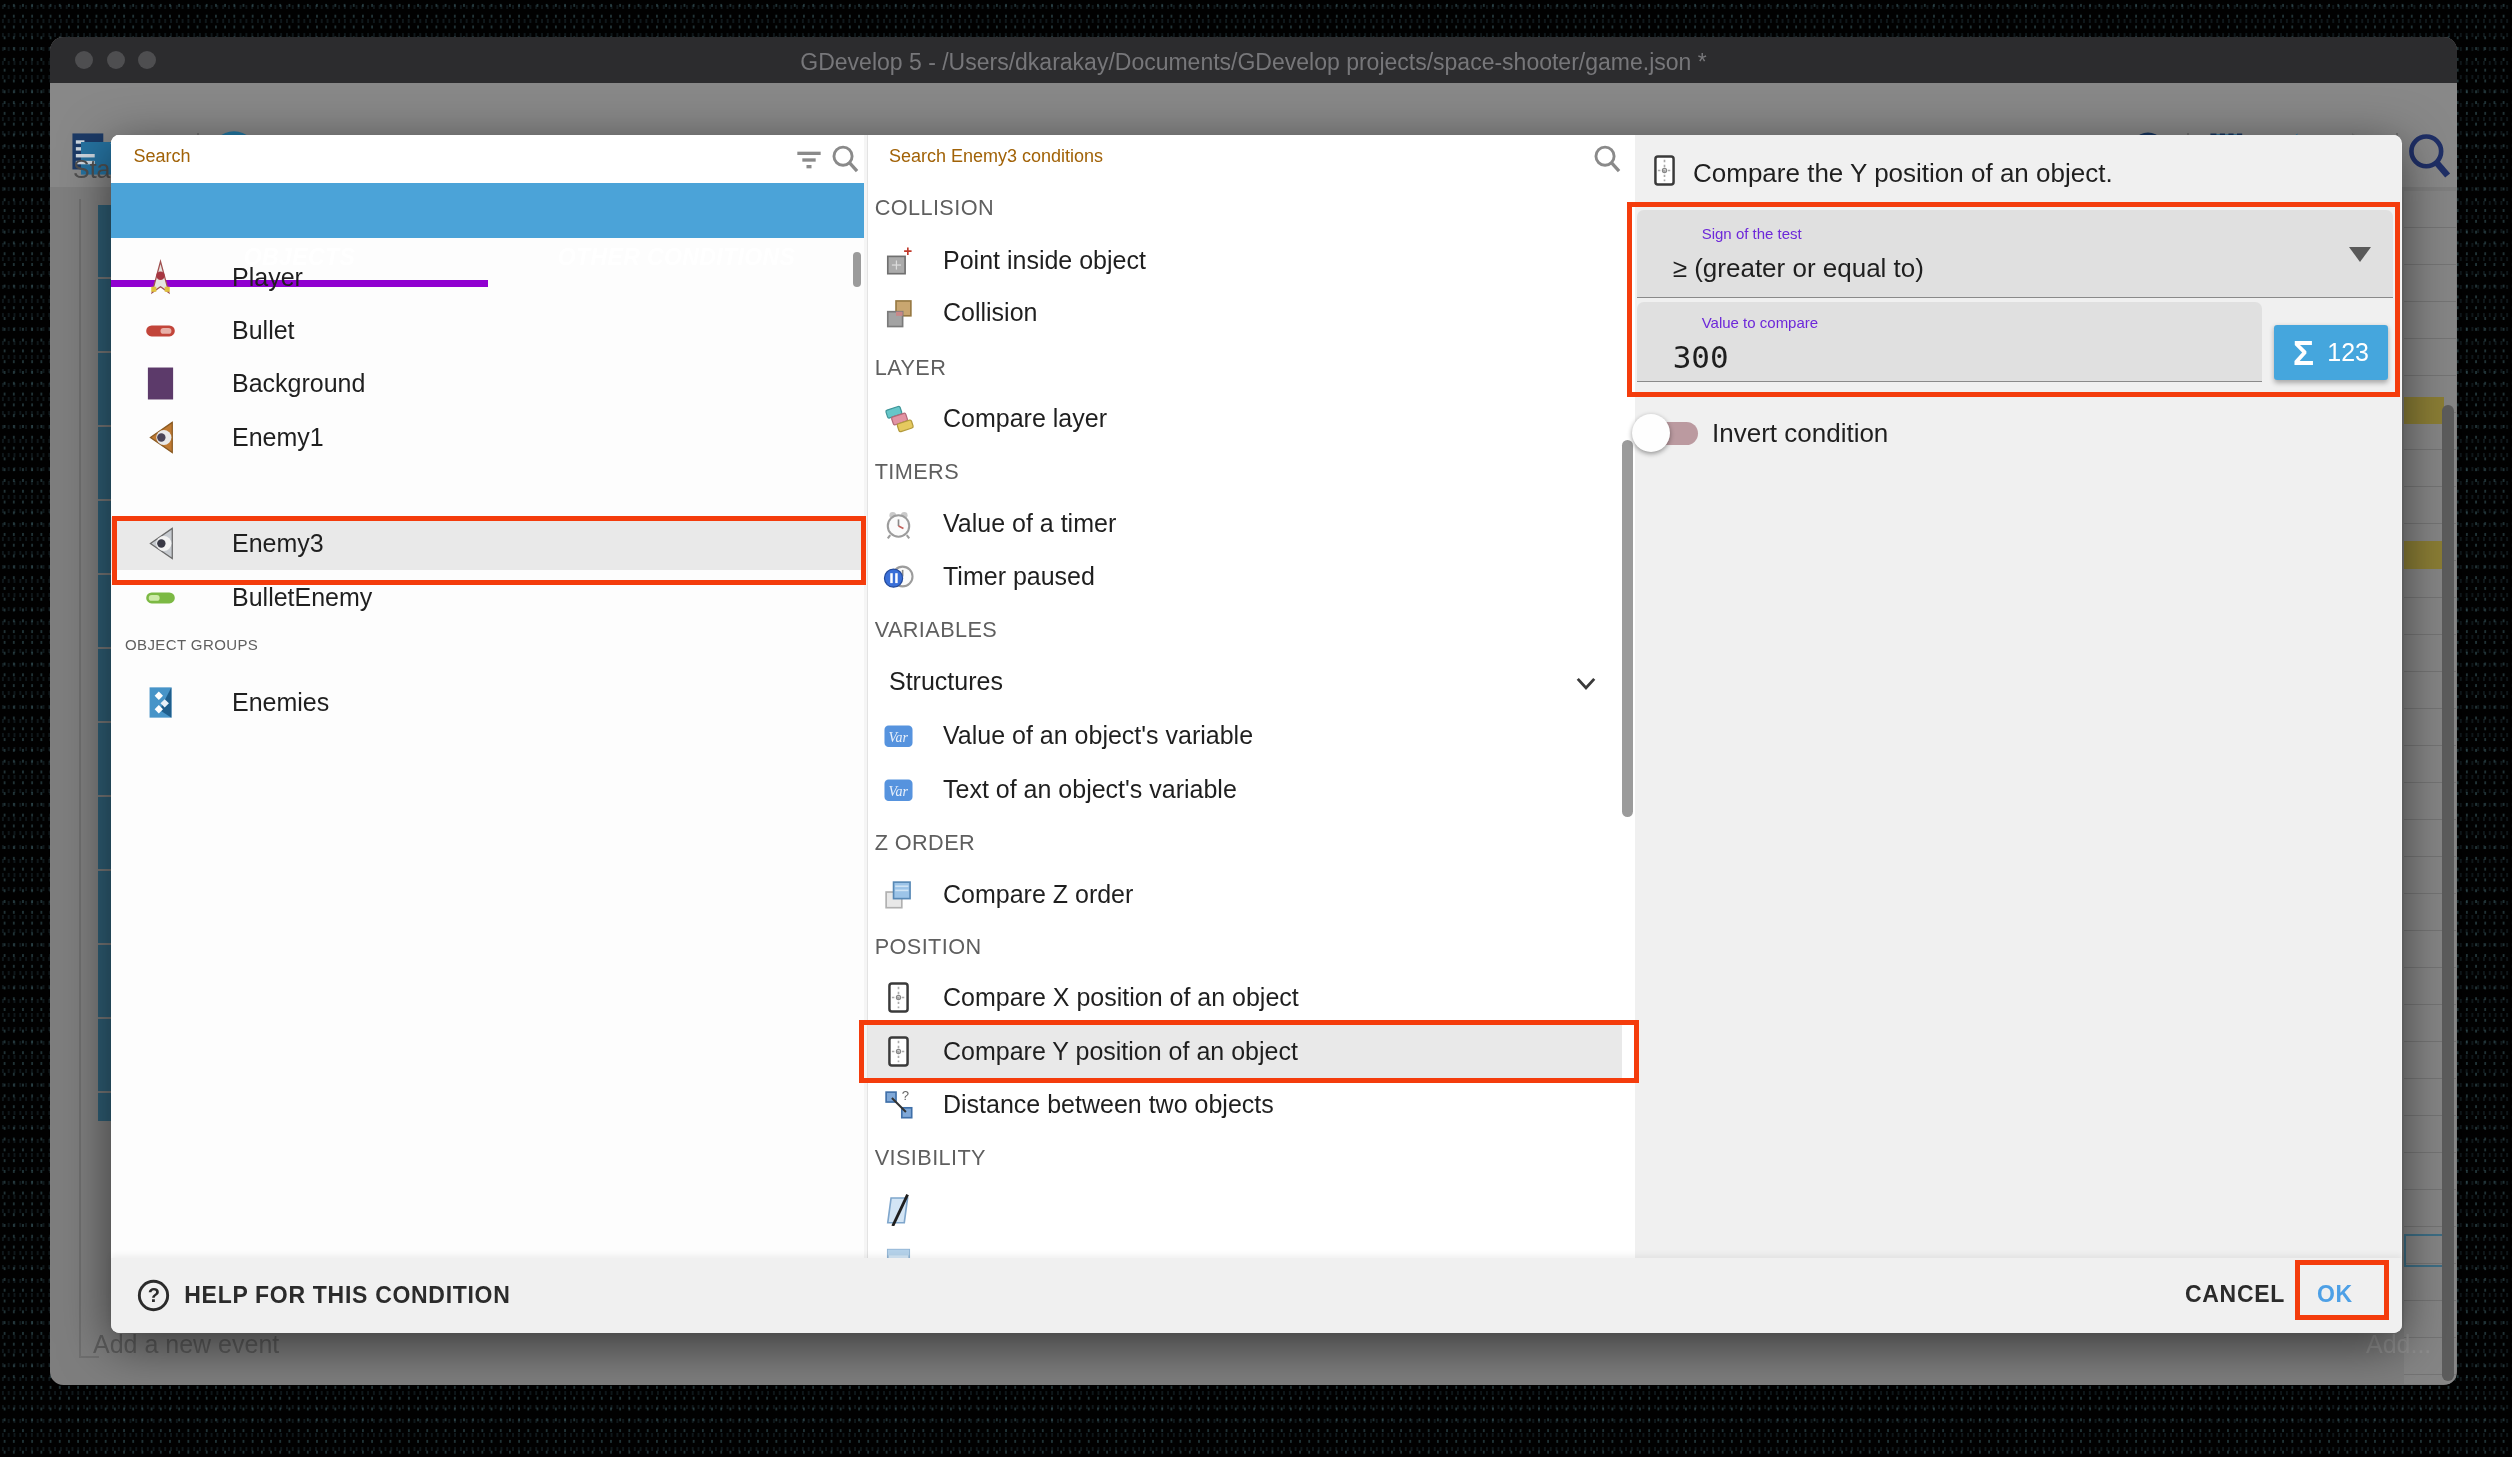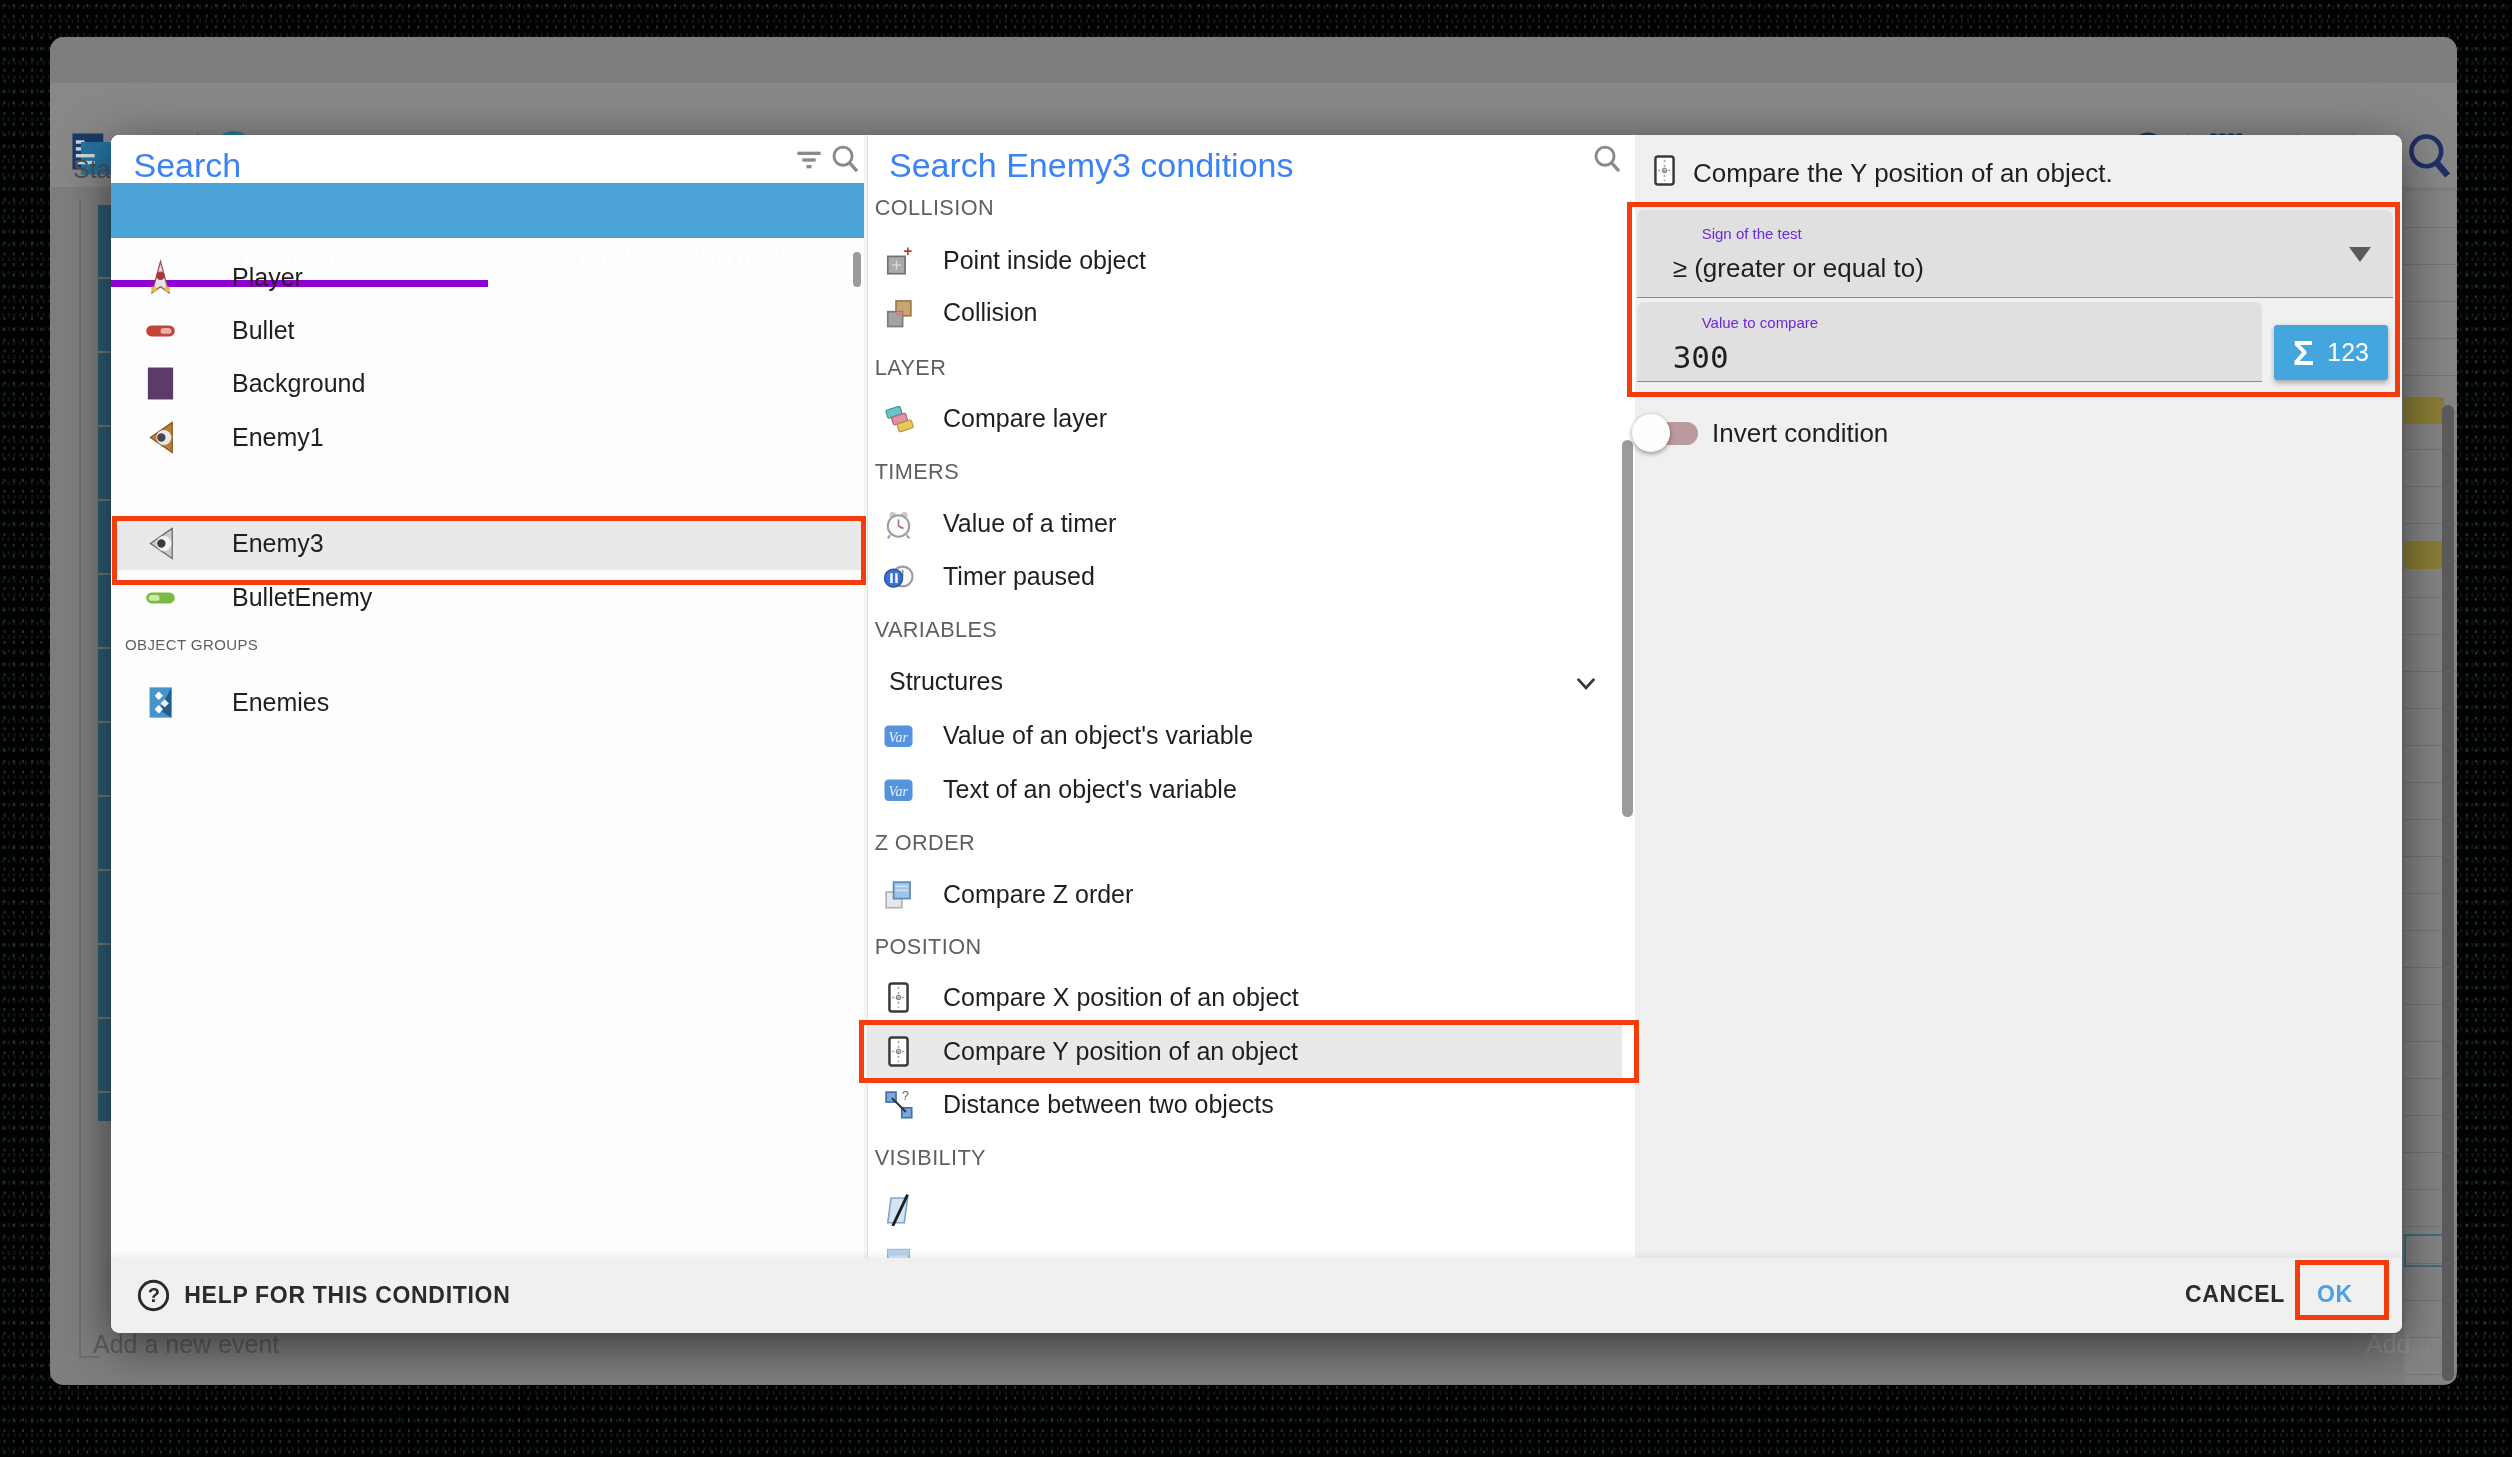--- a/index.html
+++ b/index.html
@@ -36,21 +36,21 @@
   
   .dialog { left:111px; top:135px; width:2291px; height:1198px; background:#f5f5f5;
             border-radius:8.3px; box-shadow:0 11.7px 50px rgba(0,0,0,.55); }
   .panel-left { left:0; top:0; width:753px; height:1123px; background:#fdfdfd;
                 border-radius:8.3px 0 0 0; overflow:hidden; }
   .panel-mid  { left:756px; top:0; width:769px; height:1123px; background:#ffffff;
                 border-left:1.7px solid #e3e3e3; overflow:hidden; }
   .panel-right{ left:1524px; top:0; width:766px; height:1123px; background:#f0f0f0;
                 border-radius:0 8.3px 0 0; }
   .search-row { height:48px; background:#fff; }
-  .ph-text { font-size:34px; color:#3b82f6; }
+  .ph-text { font-size:18px; color:#a16207; }
   .tabbar { left:0; top:48px; width:753px; height:55px; background:#4ba3d8;font-style:italic; }
   .tab { top:48px; height:55px; line-height:52px; text-align:center; color:#fff;
          font-size:23px; font-weight:bold; letter-spacing:0.4px; }
   .tab-underline { top:97px; height:6.7px; background:#9000d0; }
   .lrow { left:0; width:753px; height:53px; display:flex; align-items:center; }
   .lrow .ic { margin-left:31px; width:37px; height:37px; flex:none; }
   .lrow .lbl { margin-left:53px; font-size:25px; color:#1f1f1f; }
   .lhead { font-size:15px; color:#5f5f5f; letter-spacing:0.4px; }
   .sel-bg { background:#e9e9e9; }
   .mrow { left:0; width:754px; height:58px; display:flex; align-items:center; }
@@ -77,20 +77,26 @@
   .ok-blue { color:#4da0e6;text-align:center; }
 
   .redbox { border:5.8px solid #f43c0c; background:transparent; z-index:20; }
 
   svg { display:block; }
 </style>
 </head>
 <body>
 
 <div class="abs window">
+  <div class="abs titlebar">
+    <div class="abs tl-dot" style="left:25px"></div>
+    <div class="abs tl-dot" style="left:57px"></div>
+    <div class="abs tl-dot" style="left:88px"></div>
+    <div class="abs win-title">GDevelop 5 - /Users/dkarakay/Documents/GDevelop projects/space-shooter/game.json *</div>
+  </div>
 
   <div class="abs toolbar">
     <div class="abs tbtn" style="left:19px">
       <span>
         <svg width="48" height="48" viewBox="0 0 56 56">
             <rect x="4" y="4" width="36" height="42" fill="#1c3a66"></rect>
             <rect x="8" y="12" width="10" height="4" fill="#cfd8e0"></rect>
             <rect x="8" y="20" width="10" height="4" fill="#cfd8e0"></rect>
             <rect x="14" y="14" width="36" height="38" fill="#2572a0"></rect>
             <rect x="8" y="28" width="22" height="4" fill="#cfd8e0"></rect>

